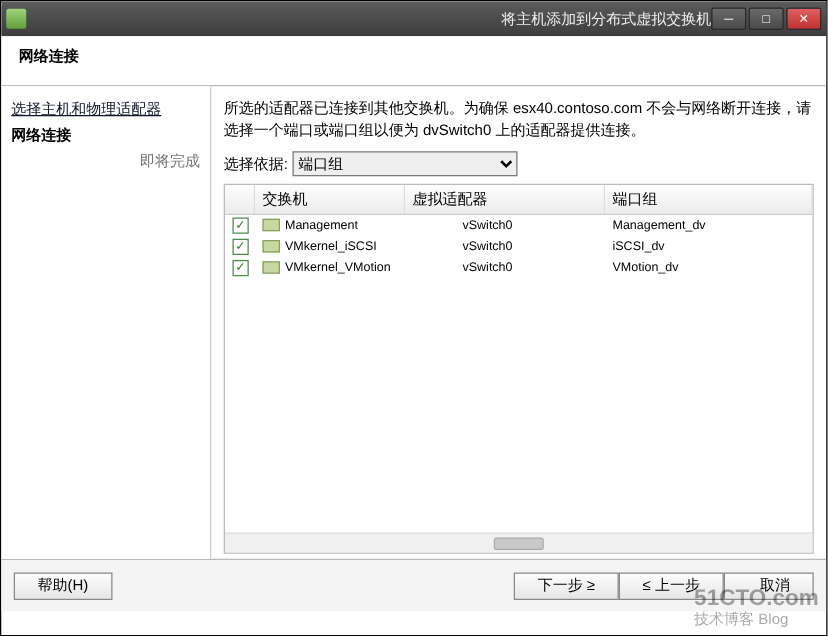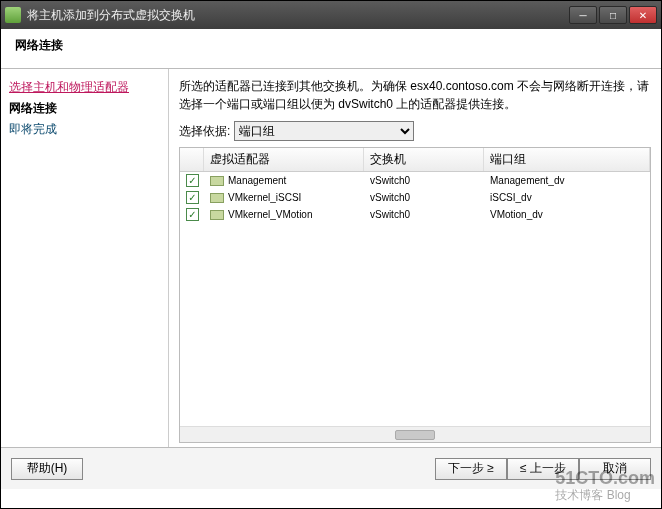--- a/index.html
+++ b/index.html
@@ -22,21 +22,21 @@
     padding: 0 4px;
     color: #eee;
   }
   .titlebar .icon {
     width: 16px; height: 16px;
     background: linear-gradient(#9fd37a,#5fa03a);
     border-radius: 2px;
     margin-right: 6px;
     display: inline-block;
   }
-  .titlebar .title { flex: 1; font-size: 12px; }
+  .titlebar .title { flex: 1; font-size: 12px; text-align: right; }
   .win-btns { display: flex; gap: 2px; }
   .win-btn {
     width: 28px; height: 18px;
     border: 1px solid #2a2a2a;
     border-radius: 2px;
     display: flex; align-items: center; justify-content: center;
     font-size: 10px;
     color: #fff;
     background: linear-gradient(#6a6a6a,#4a4a4a);
   }
@@ -51,23 +51,23 @@
   .mainrow {
     display: flex;
     height: 378px;
   }
   .sidebar {
     width: 168px;
     padding: 10px 8px;
     border-right: 1px solid #ccc;
     background: #fff;
   }
-  .side-link { color: #be185d; text-decoration: underline; margin-bottom: 4px; cursor: pointer; }
+  .side-link { color: #0f172a; text-decoration: underline; margin-bottom: 4px; cursor: pointer; }
   .side-current { font-weight: bold; margin-bottom: 4px; }
-  .side-pending { color: #0c4a6e; }
+  .side-pending { color: #737373; text-align: right; }
   .content {
     flex: 1;
     padding: 8px 10px 4px 10px;
     display: flex;
     flex-direction: column;
   }
   .infotext { line-height: 1.5; margin-bottom: 8px; }
   .selrow { margin-bottom: 6px; }
   .selrow select {
     width: 180px; height: 20px; font-size: 12px;
@@ -136,22 +136,23 @@
     align-items: center;
     background: #f4f4f4;
     height: 42px;
   }
   .btn {
     min-width: 72px;
     height: 22px;
     border: 1px solid #888;
     background: linear-gradient(#fdfdfd,#e6e6e6);
     font-size: 12px;
-    padding: 0 0;
+    padding: 0 18px;
     cursor: pointer;
+    text-align: right;
   }
   .footer .spacer { flex: 1; }
   .watermark {
     position: absolute;
     right: 6px; bottom: 6px;
     font-size: 18px;
     font-weight: bold;
     color: rgba(0,0,0,0.35);
     text-align: left;
     line-height: 1.1;
@@ -190,22 +191,22 @@
     <div class="selrow">
       <span>选择依据:</span>
       <select>
         <option>端口组</option>
       </select>
     </div>
 
     <div class="grid">
       <div class="grid-head">
         <div class="gh col-chk"></div>
+        <div class="gh col-b">交换机</div>
         <div class="gh col-a">虚拟适配器</div>
-        <div class="gh col-b">交换机</div>
         <div class="gh col-c">端口组</div>
       </div>
       <div class="grid-body">
         <div class="grow">
           <div class="gc col-chk"><span class="chk"></span></div>
           <div class="gc col-a"><span class="nic-icon"></span><span>Management</span></div>
           <div class="gc col-b">vSwitch0</div>
           <div class="gc col-c">Management_dv</div>
         </div>
         <div class="grow">

